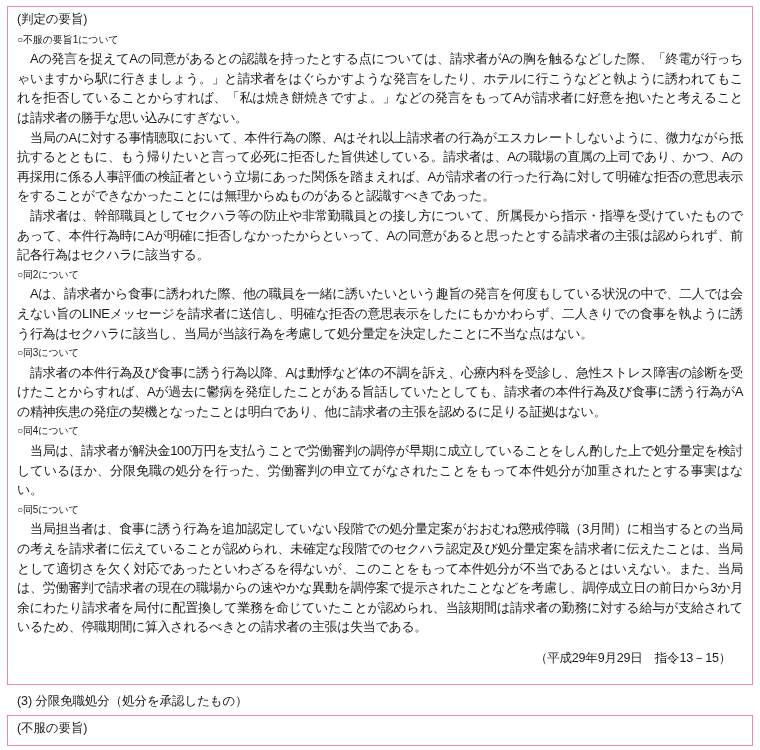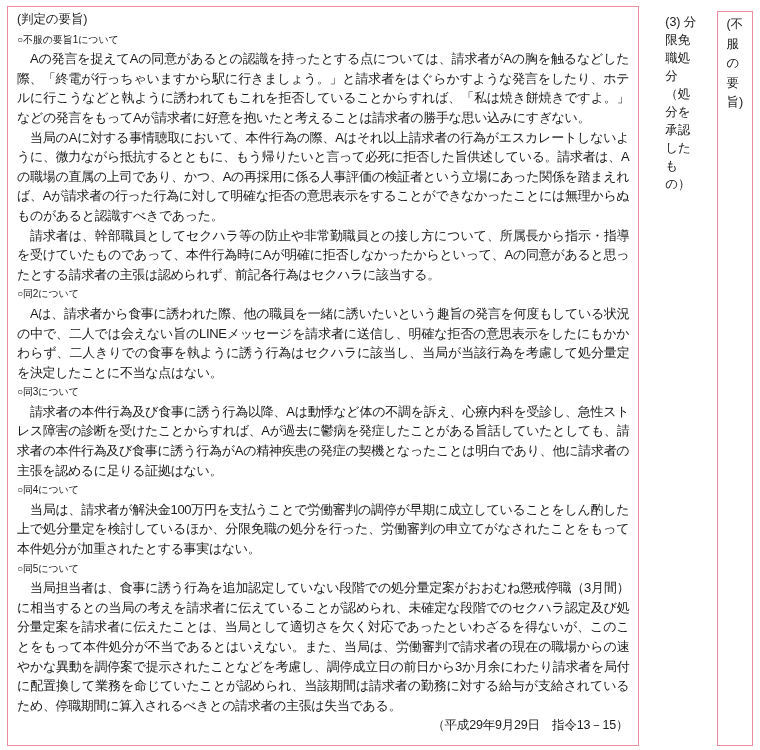--- a/index.html
+++ b/index.html
@@ -13,21 +13,21 @@
     font-family: "Liberation Sans", "DejaVu Sans", sans-serif;
     color: #1a1a1a;
     overflow: hidden;
   }
   .page {
     width: 760px;
     height: 750px;
     box-sizing: border-box;
     padding: 6px 7px 4px 7px;
     display: flex;
-    flex-direction: row;
+    flex-direction: column;
   }
 
   
   .box {
     border: 1px solid #ec8b9e;
     box-sizing: border-box;
     padding: 3px 9px 4px 9px;
     background: #ffffff;
   }
   .box + .section-heading {
@@ -66,30 +66,30 @@
     margin: 0;
     text-indent: 1em;
     text-align: justify;
     text-justify: inter-character;
     word-break: break-all;
   }
   .signline {
     font-size: 12.5px;
     line-height: 19.6px;
     letter-spacing: -0.2px;
-    margin: 0;
+    margin: 11px;
     text-align: right;
     padding-right: 1px;
     padding-top: 1px;
   }
   .section-heading {
     font-size: 12.5px;
     line-height: 18px;
     letter-spacing: -0.1px;
-    margin: 16px;
+    margin: 0;
     padding-left: 10px;
   }
 </style>
 </head>
 <body>
 
 <div class="page">
 
   <div class="box box-decision" style="border-color: rgb(236, 139, 158);">
     <p class="lead">(判定の要旨)</p>

